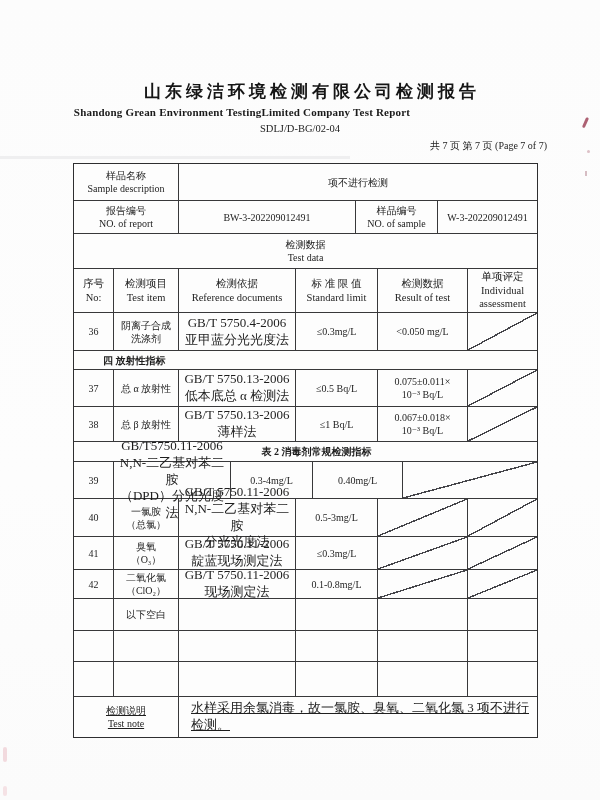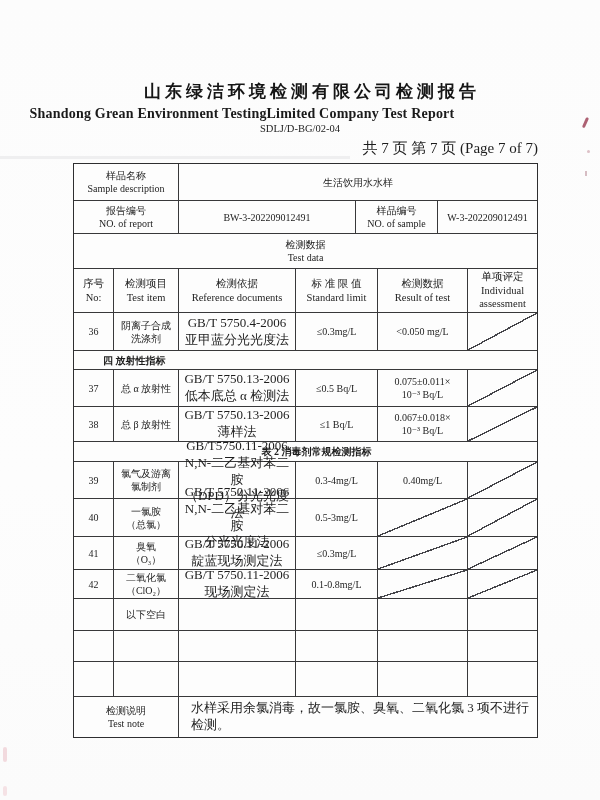--- a/index.html
+++ b/index.html
@@ -7,30 +7,30 @@
     width:600px;height:800px;position:relative;
     background:#fdfdfd;
     font-family:"Liberation Serif","DejaVu Serif",serif;
     color:#1f1f1f;overflow:hidden;
   }
   .page{position:absolute;inset:0;background:linear-gradient(180deg,#fcfcfc 0%,#fdfdfd 60%,#fbfbfb 100%);}
   
   .title-cn{position:absolute;top:80px;left:12px;width:600px;text-align:center;
     font-size:17px;font-weight:bold;letter-spacing:4px;color:#151515;}
   .title-en{position:absolute;top:106px;left:0;width:484px;text-align:center;
-    font-size:14px;font-weight:bold;letter-spacing:.2px;color:#1a1a1a;}
+    font-size:11px;font-weight:bold;letter-spacing:.2px;color:#1a1a1a;}
   .doc-code{position:absolute;top:123px;left:0;width:600px;text-align:center;
     font-size:10.5px;color:#222;}
   .page-info{position:absolute;top:139px;left:0;width:538px;text-align:right;
-    font-size:15px;color:#1d1d1d;}
+    font-size:10px;color:#1d1d1d;padding-left:9px;}
   
   .tbl{position:absolute;left:73px;top:163px;width:465px;
     border:1.6px solid #2e2e30;box-sizing:border-box;background:#fdfdfd;}
   .tr{display:flex;border-bottom:1px solid #38383a;box-sizing:border-box;}
-  .tr:last-child{border-bottom:none;}
+  .tr:last-child{border-bottom:none;text-decoration:underline;}
   .td{box-sizing:border-box;border-right:1px solid #38383a;
     display:flex;flex-direction:column;justify-content:center;align-items:center;
     text-align:center;font-size:10px;line-height:1.3;padding:1px 2px;
     white-space:pre-line;color:#1d1d1d;}
   .td:last-child{border-right:none;}
   .c1{width:40px;}.c2{width:65px;}.c3{width:117px;}.c4{width:82px;}.c5{width:90px;}
   .c6{flex:1;}
   .cl{width:105px;}        
   .cb{width:177px;}        
   .cs{width:82px;}         
@@ -59,21 +59,21 @@
 
   <div class="title-cn">山东绿洁环境检测有限公司检测报告</div>
   <div class="title-en">Shandong Grean Environment TestingLimited Company Test Report</div>
   <div class="doc-code">SDLJ/D-BG/02-04</div>
   <div class="page-info">共 7 页  第 7 页  (Page 7 of 7)</div>
 
   <div class="tbl">
 
     <div class="tr" style="height:37px">
       <div class="td cl"><span>样品名称</span><span>Sample description</span></div>
-      <div class="td full">生活饮用水水样</div>
+      <div class="td full">项不进行检测</div>
     </div>
 
     <div class="tr" style="height:33px">
       <div class="td cl"><span>报告编号</span><span>NO. of report</span></div>
       <div class="td cb">BW-3-202209012491</div>
       <div class="td cs"><span>样品编号</span><span>NO. of sample</span></div>
       <div class="td full">W-3-202209012491</div>
     </div>
 
     <div class="tr" style="height:35px">
@@ -126,22 +126,20 @@
 10⁻³ Bq/L</div>
       <div class="td c6 diag"></div>
     </div>
 
     <div class="tr" style="height:20px">
       <div class="td full bold">表 2 消毒剂常规检测指标</div>
     </div>
 
     <div class="tr" style="height:37px">
       <div class="td c1">39</div>
-      <div class="td c2">氯气及游离
-氯制剂</div>
       <div class="td c3 small">GB/T5750.11-2006
 N,N-二乙基对苯二胺
 （DPD）分光光度法</div>
       <div class="td c4">0.3-4mg/L</div>
       <div class="td c5">0.40mg/L</div>
       <div class="td c6 diag"></div>
     </div>
 
     <div class="tr" style="height:38px">
       <div class="td c1">40</div>

